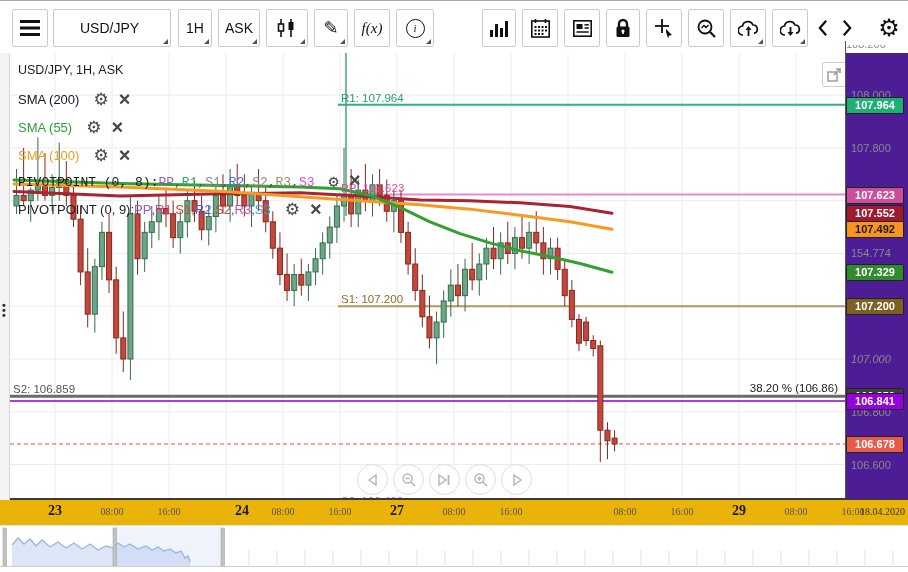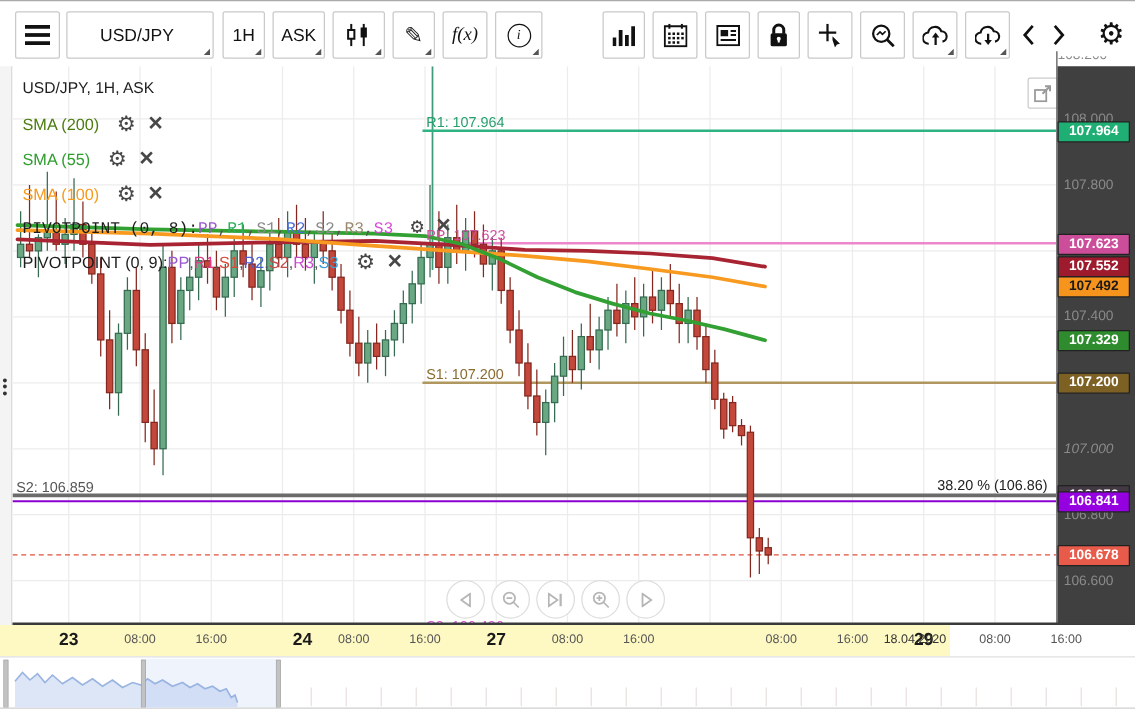--- a/index.html
+++ b/index.html
@@ -29,29 +29,29 @@
   
   .legend{position:absolute;left:8px;top:0;width:560px;pointer-events:none;}
   .leg-row{position:absolute;left:0;white-space:nowrap;display:flex;align-items:center;}
   .leg-head{font-size:12.5px;color:#1d1d1d;}
   .leg-ind{font-size:13px;}
   .leg-gear{font-size:17px;color:#474747;margin-left:14px;pointer-events:auto;cursor:pointer;line-height:1;}
   .leg-x{font-size:20px;font-weight:bold;color:#474747;margin-left:10px;pointer-events:auto;cursor:pointer;line-height:1;}
   .leg-sep{color:#222;}
 
   
-  .price-axis{position:absolute;left:846px;top:52px;width:62px;height:446px;background:#404040;font-size:11px;}
+  .price-axis{position:absolute;left:846px;top:52px;width:62px;height:446px;background:#4c1d95;font-size:11px;}
   .ptick{position:absolute;left:5px;color:#8a8a8a;}
   .pbadge{position:absolute;left:0px;width:56px;height:15px;line-height:15px;text-align:center;font-size:11px;
           border:1px solid #222;border-radius:1px;font-weight:bold;}
   .ptop-partial{position:absolute;left:846px;top:44px;width:56px;height:8px;overflow:hidden;}
   .ptop-partial span{display:block;margin-top:-7px;color:#8a8a8a;font-size:11px;}
 
   
-  .time-axis{position:absolute;left:0;top:499px;width:760px;height:25px;background:#fef9c3;}
+  .time-axis{position:absolute;left:0;top:499px;width:908px;height:25px;background:#eab308;font-family:Liberation Serif, serif;}
   .tday{position:absolute;top:3px;width:56px;text-align:center;font-size:14px;font-weight:bold;color:#1a1a1a;}
   .ttime{position:absolute;top:6px;width:56px;text-align:center;font-size:10px;color:#555;}
   .tdate{position:absolute;top:6px;right:3px;font-size:10px;color:#333;}
 
   
   .navigator{position:absolute;left:0;top:524px;width:908px;height:42px;background:#fff;border-top:1px solid #e0e0e0;border-bottom:1px solid #cfcfcf;box-sizing:border-box;}
 
   
   .chart-nav{position:absolute;left:347px;top:411px;display:flex;gap:5px;}
   .cnav{width:29px;height:29px;border-radius:50%;border:1px solid #ddd;background:#fff;display:flex;align-items:center;justify-content:center;color:#b5b5b5;cursor:pointer;}
@@ -415,21 +415,21 @@
         <text x="13" y="392.20316622691433" fill="#555555" font-size="11.5" font-family="Liberation Sans, sans-serif">S2: 106.859</text>
         <text x="341" y="503.81266490764983" fill="#d84ad8" font-size="11.5" font-family="Liberation Sans, sans-serif">S3: 106.436</text>
         <text x="838" y="391.20316622691433" fill="#222222" text-anchor="end" font-size="11.5" font-family="Liberation Sans, sans-serif">38.20 % (106.86)</text>
       </svg>
 
     <div class="legend" id="legend">
         <div class="leg-row leg-head" style="top: 10px;">
           <span>USD/JPY, 1H, ASK</span>
         </div>
         <div class="leg-row leg-ind" style="top: 36px;">
-          <span style="color: #4d7c0f;">SMA (200)</span>
+          <span style="color: #0f172a;">SMA (200)</span>
           <span class="leg-gear">⚙</span>
           <span class="leg-x">×</span>
         </div>
         <div class="leg-row leg-ind" style="top: 64px;">
           <span style="color: rgb(47, 158, 47);">SMA (55)</span>
           <span class="leg-gear">⚙</span>
           <span class="leg-x">×</span>
         </div>
         <div class="leg-row leg-ind" style="top: 92px;">
           <span style="color: rgb(245, 155, 32);">SMA (100)</span>
@@ -521,21 +521,21 @@
 
   <div class="axis-line"></div>
   <div class="chart-border-bottom"></div>
 
   <div class="ptop-partial">
       <span>108.200</span>
     </div>
   <div class="price-axis" id="price-axis">
       <div class="ptick" style="top: 36.1478px;">108.000</div>
       <div class="ptick" style="top: 88.9182px;">107.800</div>
-      <div class="ptick" style="top: 194.459px;">107.400</div>
+      <div class="ptick" style="top: 194.459px;">154.774</div>
       <div class="ptick" style="top: 300px; font-style: italic;">107.000</div>
       <div class="ptick" style="top: 352.77px;">106.800</div>
       <div class="ptick" style="top: 405.541px;">106.600</div>
       <div class="pbadge" style="background: rgb(31, 174, 115); color: rgb(255, 255, 255); top: 43.6464px;">107.964</div>
       <div class="pbadge" style="background: rgb(158, 27, 46); color: rgb(255, 255, 255); top: 152.354px;">107.552</div>
       <div class="pbadge" style="background: rgb(204, 78, 155); color: rgb(255, 255, 255); top: 133.62px;">107.623</div>
       <div class="pbadge" style="background: rgb(247, 148, 29); color: rgb(26, 26, 26); top: 168.185px;">107.492</div>
       <div class="pbadge" style="background: rgb(46, 139, 46); color: rgb(255, 255, 255); top: 211.193px;">107.329</div>
       <div class="pbadge" style="background: rgb(125, 96, 35); color: rgb(255, 255, 255); top: 245.23px;">107.200</div>
       <div class="pbadge" style="background: rgb(67, 57, 67); color: rgb(255, 255, 255); top: 335.203px;">106.859</div>

